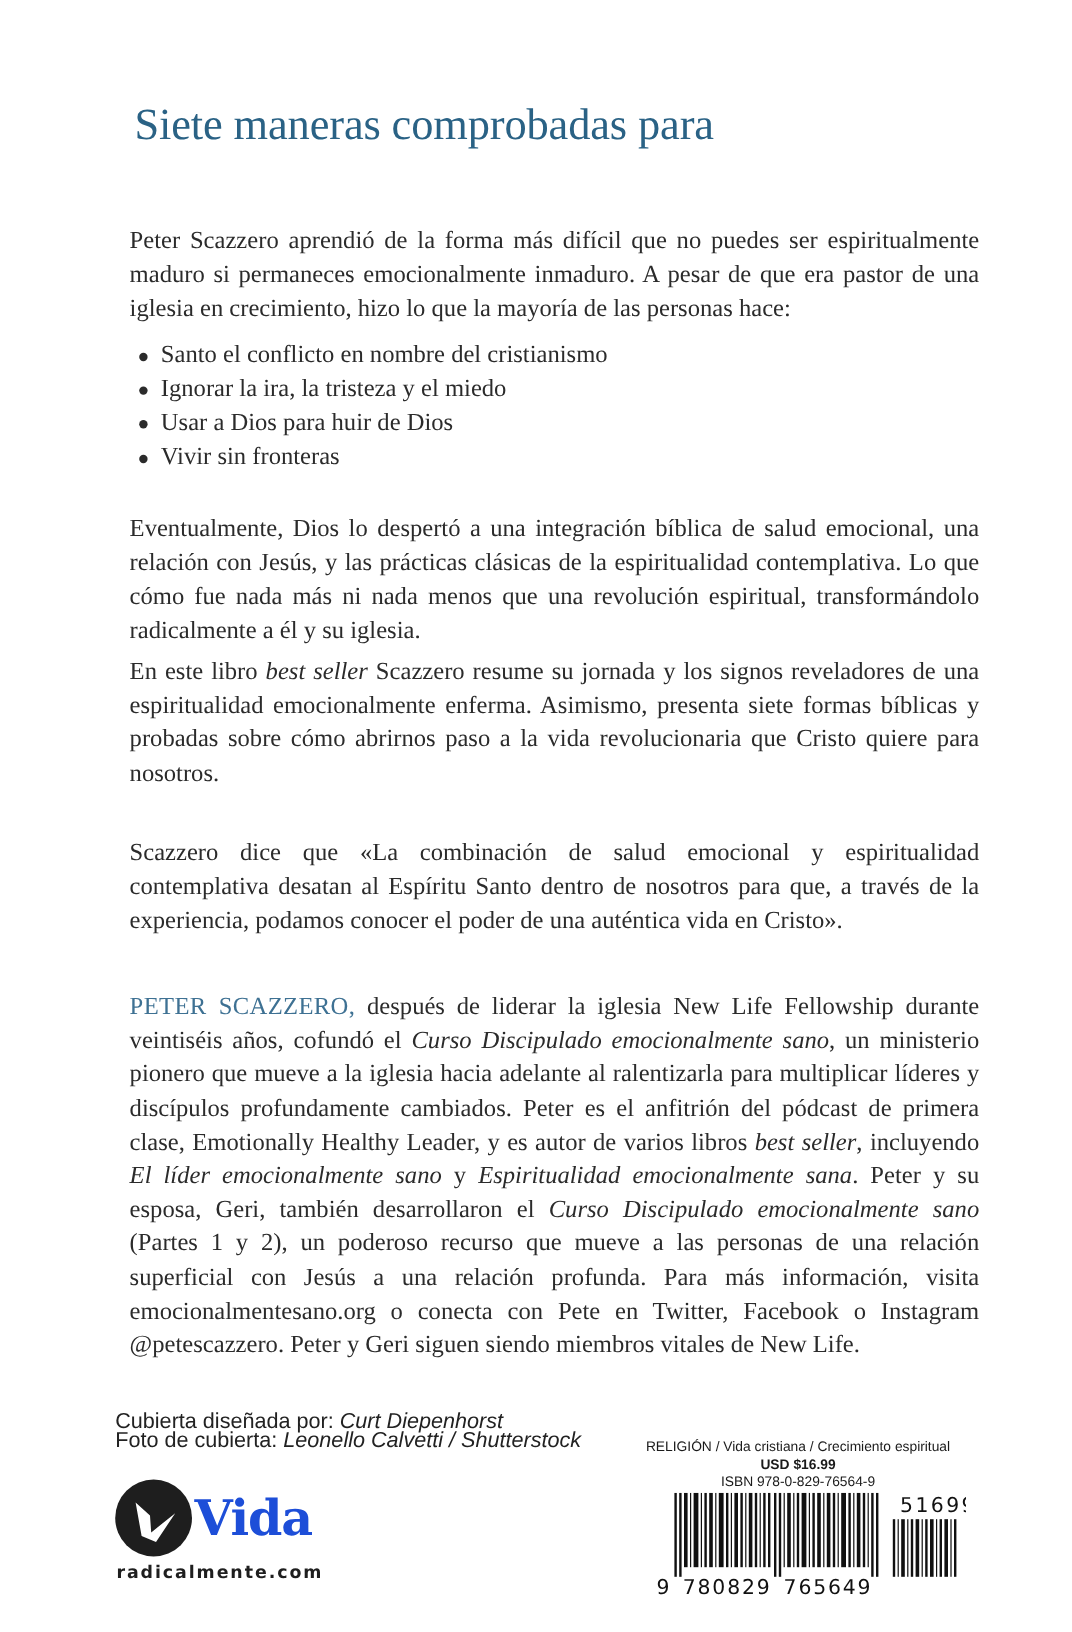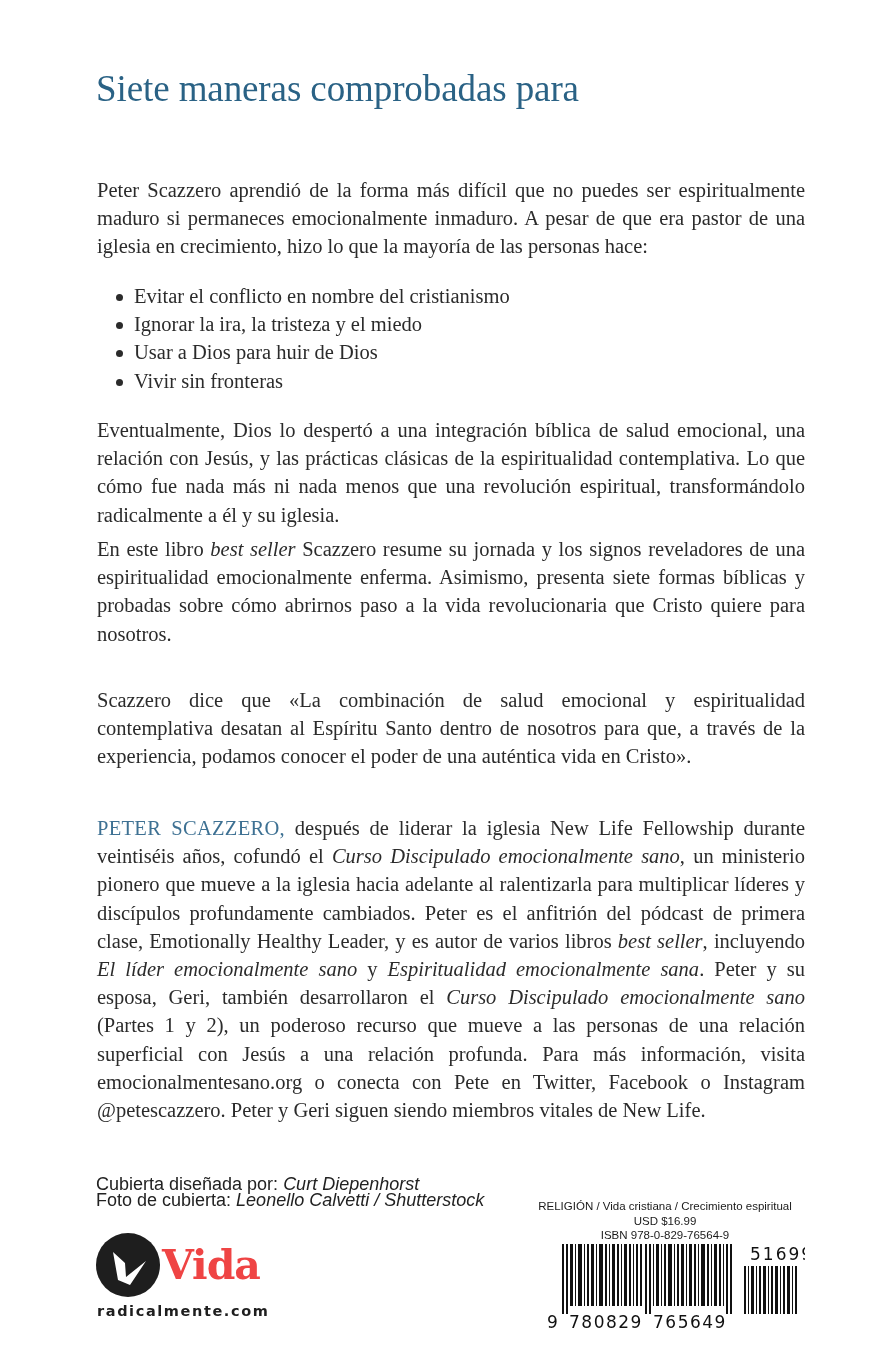--- a/index.html
+++ b/index.html
@@ -4,25 +4,25 @@
   <style>
     html, body { margin: 0; padding: 0; background: #ffffff; }
     body {
       width: 893px; height: 1360px; position: relative; overflow: hidden;
       font-family: "Liberation Serif", "DejaVu Serif", serif;
       color: #2a2a2a;
     }
     .heading {
       position: absolute; left: 96px; top: 66px; width: 740px;
       font-size: 37px; line-height: 45px; color: #2a6285;
-      font-weight: normal; margin: 0; letter-spacing: -0.1px;
+      font-weight: normal; margin: 16px; letter-spacing: -0.1px;
     }
     .para {
       position: absolute; left: 96px; width: 708px;
-      font-size: 20.5px; line-height: 28.2px; margin: 1px;
+      font-size: 20.5px; line-height: 28.2px; margin: 12px;
       text-align: justify; color: #2b2b2b;
     }
     .bullets {
       position: absolute; left: 116px; top: 282px; margin: 0; padding: 0;
       list-style: none; font-size: 20.5px; line-height: 28.2px; color: #2b2b2b;
     }
     .bullets li { position: relative; padding-left: 18px; }
     .bullets li::before {
       content: ""; position: absolute; left: 0; top: 12px;
       width: 7px; height: 7px; border-radius: 50%; background: #2b2b2b;
@@ -37,49 +37,49 @@
     .logo {
       position: absolute; left: 96px; top: 1233px; width: 170px; height: 95px;
     }
     .logo-circle {
       position: absolute; left: 0; top: 0; width: 64px; height: 64px;
       border-radius: 50%; background: #1e1e1e;
     }
     .logo-word {
       position: absolute; left: 66px; top: 8px;
       font-family: "DejaVu Serif", "Liberation Serif", serif;
-      font-weight: bold; font-size: 41px; line-height: 48px; color: #ef4444;
+      font-weight: bold; font-size: 41px; line-height: 48px; color: #1d4ed8;
       letter-spacing: -1px;
     }
     .logo-url {
       position: absolute; left: 1px; top: 70px;
       font-family: "DejaVu Sans", "Liberation Sans", sans-serif;
       font-weight: bold; font-size: 14.5px; letter-spacing: 1.6px; color: #1e1e1e;
     }
     .price-block {
       position: absolute; left: 530px; top: 1199px; width: 270px;
       font-family: "Liberation Sans", "DejaVu Sans", sans-serif;
       font-size: 11.5px; line-height: 14.5px; color: #1a1a1a; text-align: center;
     }
-    .price-block .price { font-weight: normal; text-align: center; }
+    .price-block .price { font-weight: bold; text-align: center; }
     .barcode {
       position: absolute; left: 545px; top: 1244px; width: 260px; height: 110px;
     }
   </style>
 </head>
 <body>
 
 <h1 class="heading">
   <span>Siete maneras comprobadas para</span><br>
 </h1>
 
 <p class="para" style="top:175px;">Peter Scazzero aprendió de la forma más difícil que no puedes ser espiritualmente maduro si permaneces emocionalmente inmaduro. A pesar de que era pastor de una iglesia en crecimiento, hizo lo que la mayoría de las personas hace:</p>
 
 <ul class="bullets">
-  <li>Evitar el conflicto en nombre del cristianismo</li>
+  <li>Santo el conflicto en nombre del cristianismo</li>
   <li>Ignorar la ira, la tristeza y el miedo</li>
   <li>Usar a Dios para huir de Dios</li>
   <li>Vivir sin fronteras</li>
 </ul>
 
 <p class="para" style="top:415px;">Eventualmente, Dios lo despertó a una integración bíblica de salud emocional, una relación con Jesús, y las prácticas clásicas de la espiritualidad contemplativa. Lo que cómo fue nada más ni nada menos que una revolución espiritual, transformándolo radicalmente a él y su iglesia.</p>
 
 <p class="para" style="top:534px;"><span>En este libro </span><em>best seller</em><span> Scazzero resume su jornada y los signos reveladores de una espiritualidad emocionalmente enferma. Asimismo, presenta siete formas bíblicas y probadas sobre cómo abrirnos paso a la vida revolucionaria que Cristo quiere para nosotros.</span></p>
 
 <p class="para" style="top:685px;">Scazzero dice que «La combinación de salud emocional y espiritualidad contemplativa desatan al Espíritu Santo dentro de nosotros para que, a través de la experiencia, podamos conocer el poder de una auténtica vida en Cristo».</p>

